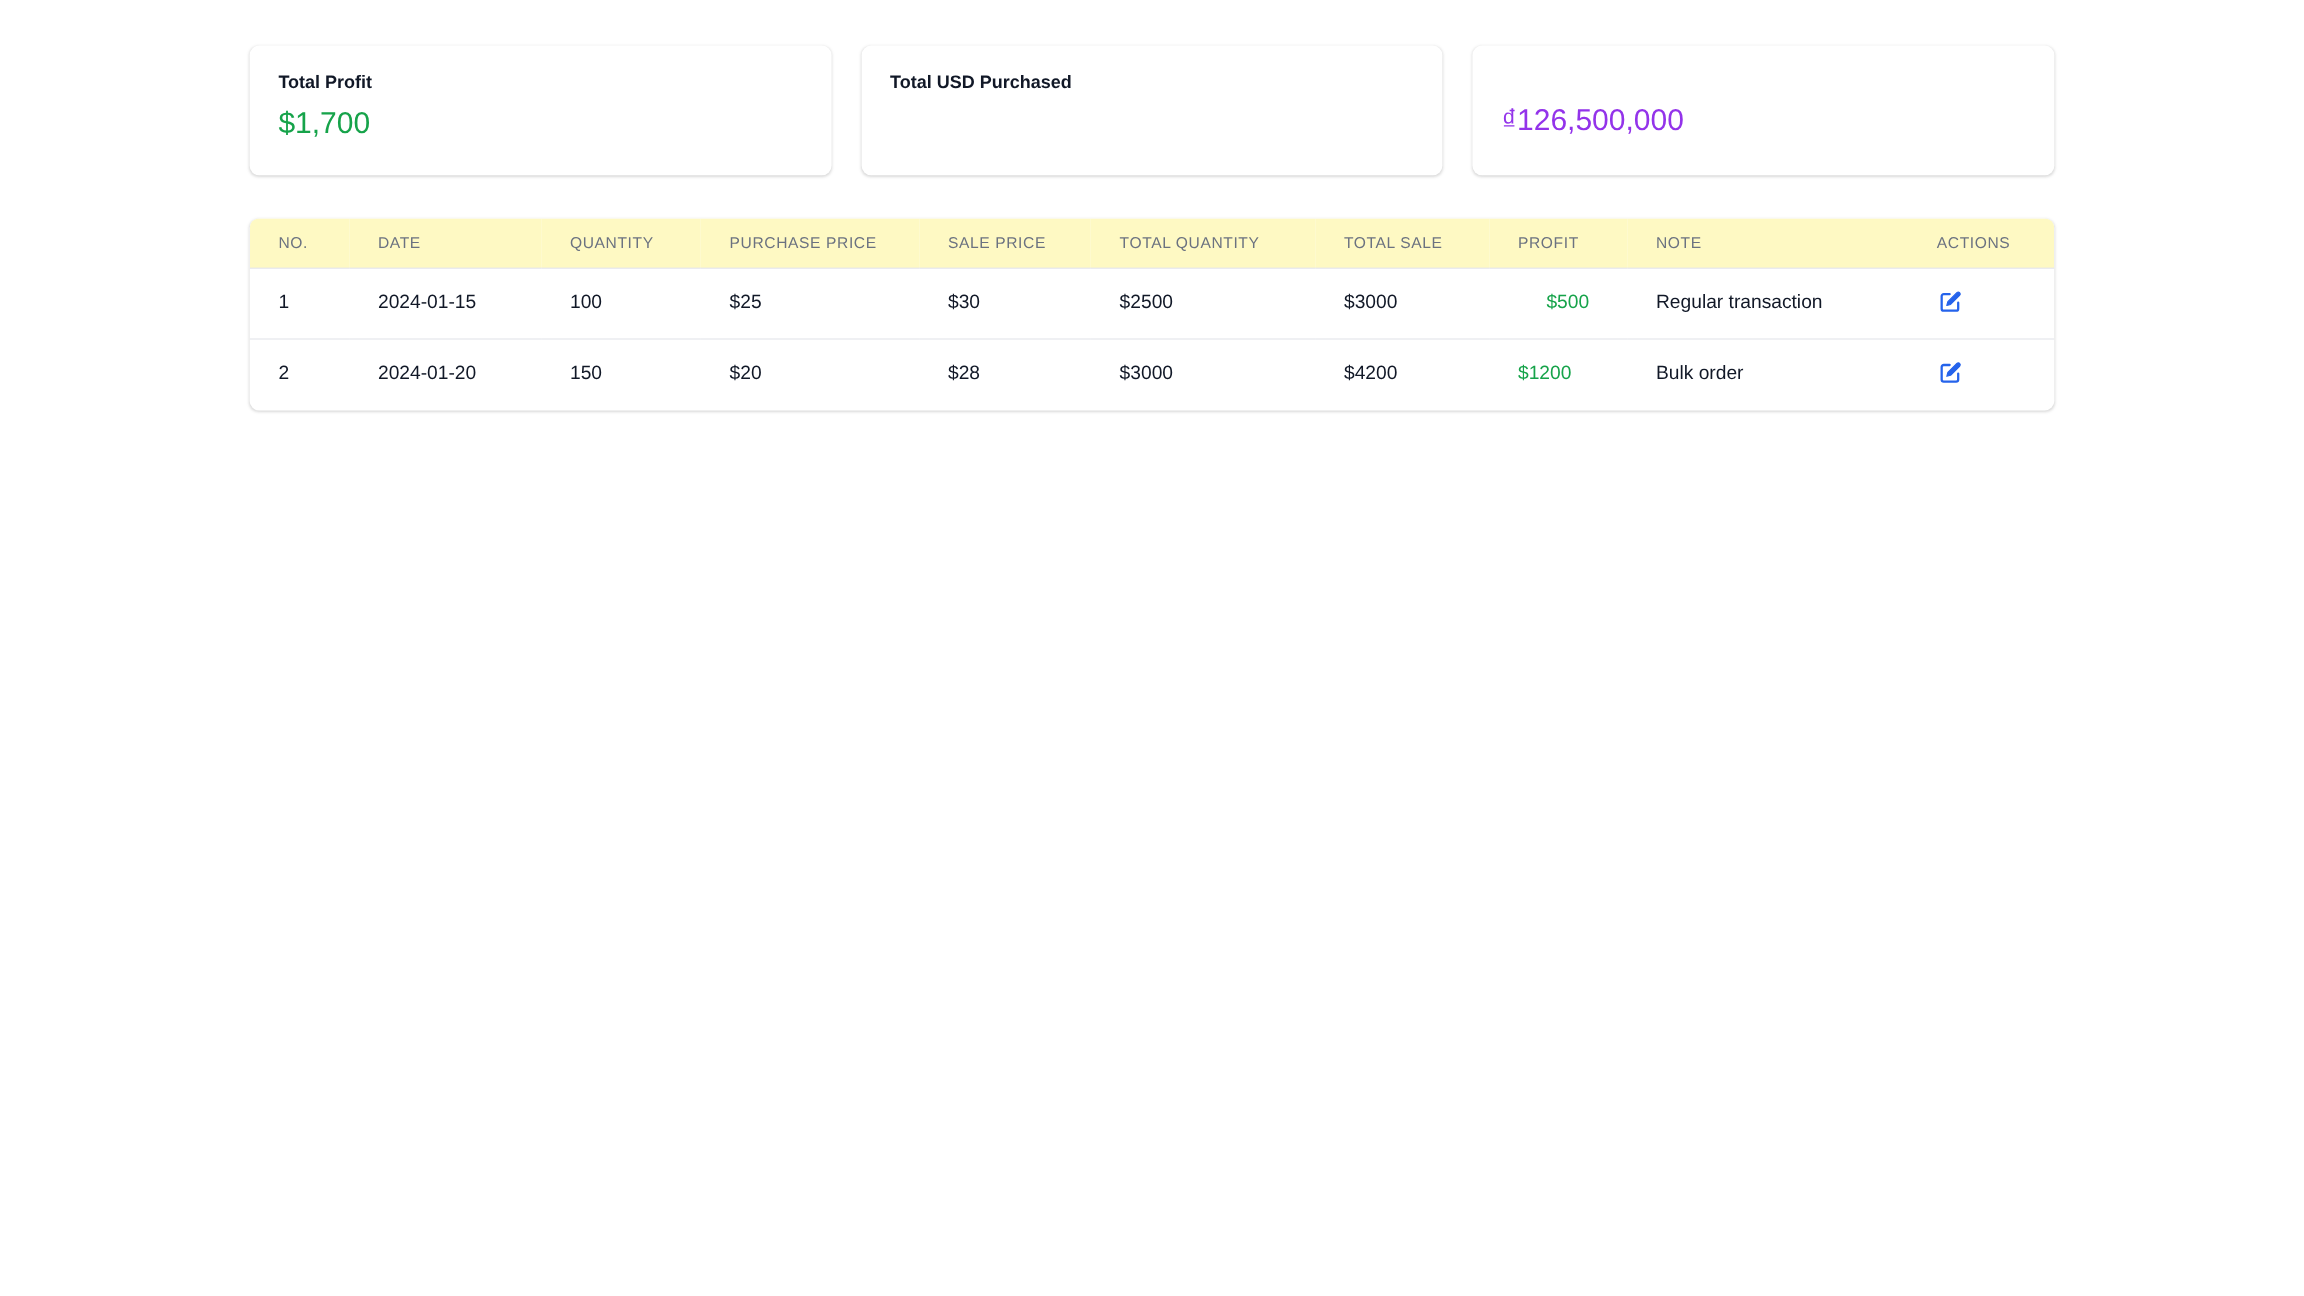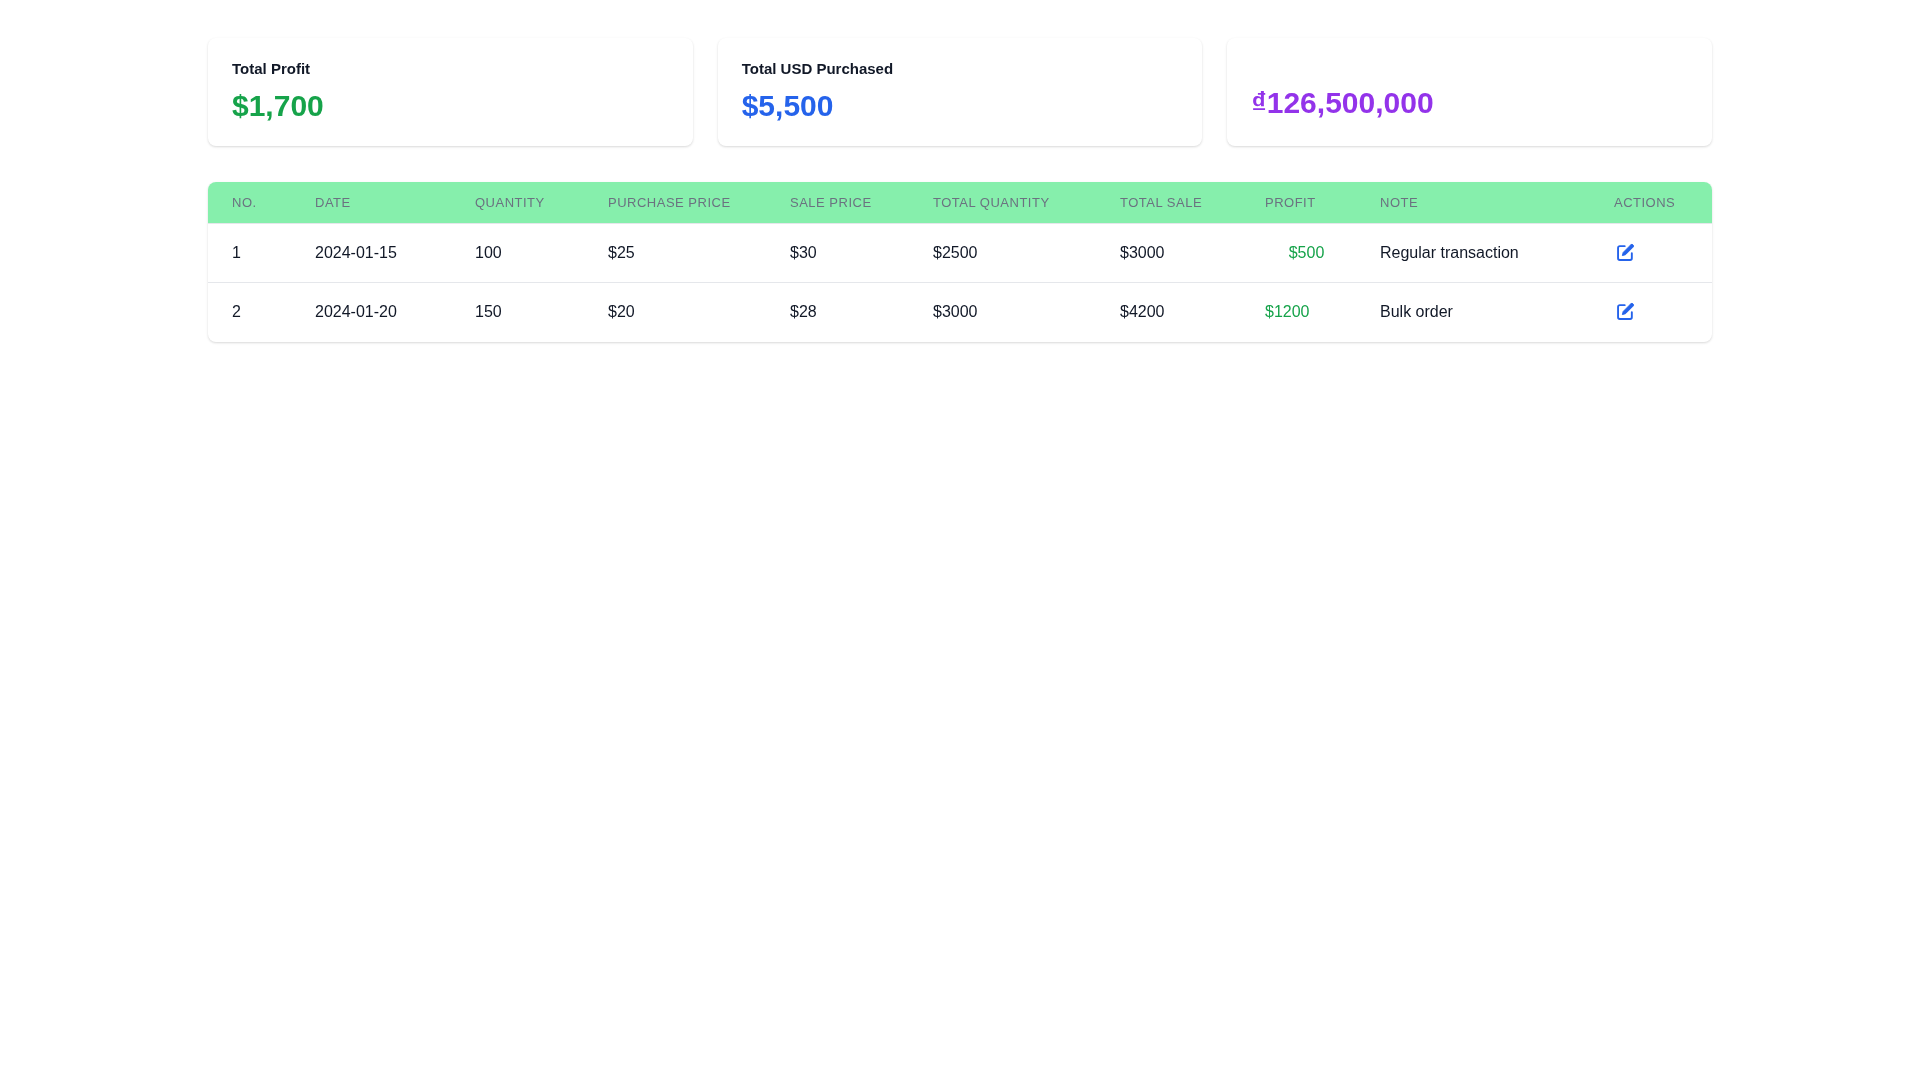--- a/index.html
+++ b/index.html
@@ -30,38 +30,38 @@
     height: 108px;
   }
   .card-title {
     font-size: 15px;
     font-weight: 700;
     color: #111827;
     line-height: 1.2;
   }
   .card-value {
     margin-top: 11px;
-    font-size: 30px;
-    font-weight: 700;
+    font-size: 25px;
+    font-weight: 400;
     line-height: 1.15;
   }
   
   .table-card {
     background: #ffffff;
     border-radius: 8px;
     box-shadow: 0 1px 3px rgba(0,0,0,0.10), 0 1px 2px rgba(0,0,0,0.06);
     overflow: hidden;
   }
   table {
     width: 100%;
     border-collapse: collapse;
     table-layout: fixed;
   }
   thead tr {
-    background: #86efac;
+    background: #fef9c3;
   }
   th {
     text-align: left;
     font-size: 13px;
     font-weight: 500;
     color: #6b7280;
     letter-spacing: 0.5px;
     padding: 13px 8px 13px 24px;
     white-space: nowrap;
     overflow: hidden;
@@ -93,21 +93,20 @@
 
 <div class="container">
 
   <div class="cards">
     <div class="card">
       <div class="card-title">Total Profit</div>
       <div class="card-value" style="color: rgb(22, 163, 74);">$1,700</div>
     </div>
     <div class="card">
       <div class="card-title">Total USD Purchased</div>
-      <div class="card-value" style="color: rgb(37, 99, 235);">$5,500</div>
     </div>
     <div class="card">
       <div class="card-value" style="color: rgb(147, 51, 234); margin-top: 26px;">₫126,500,000</div>
     </div>
   </div>
 
   <div class="table-card">
     <table>
       <colgroup>
         <col style="width:83px">

